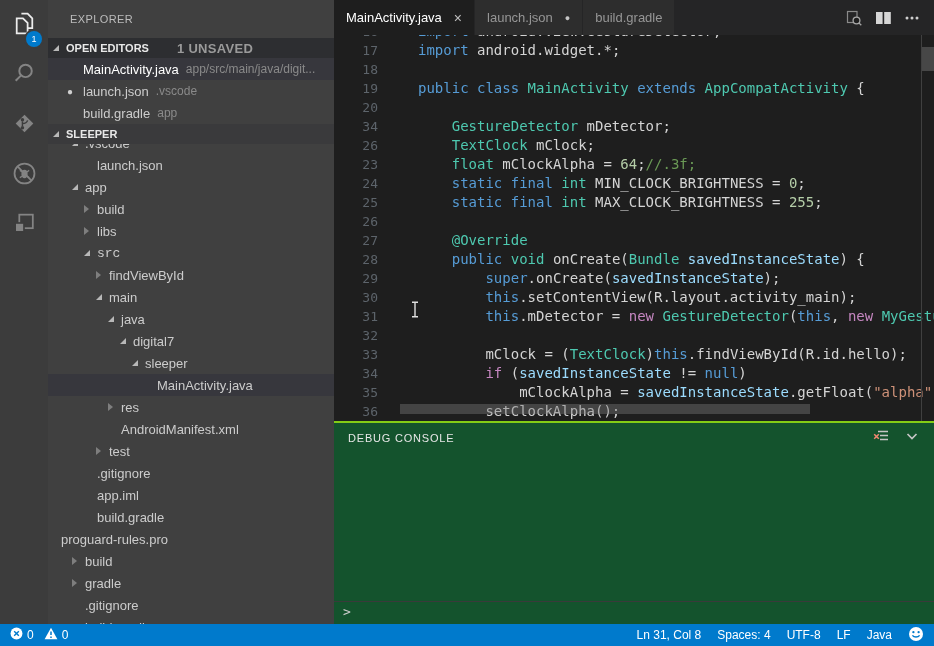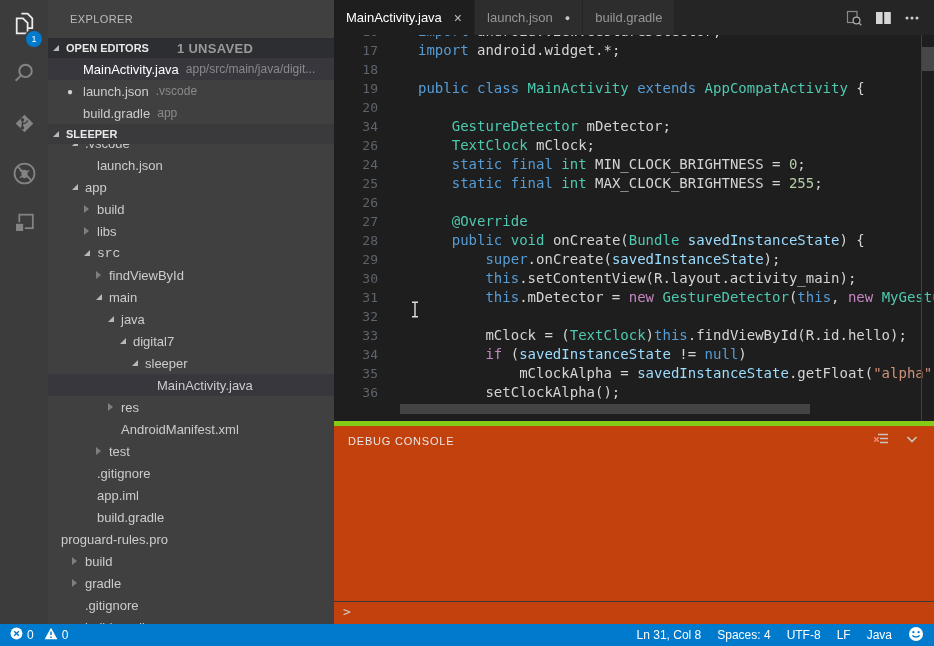--- a/index.html
+++ b/index.html
@@ -47,21 +47,21 @@
   .line { display:flex; height:19px; line-height:19px; white-space:pre; }
   .ln { width:44px; flex:none; text-align:right; color:#5d646b; font-size:13px; }
   .lc { margin-left:40px; white-space:pre; }
   .tok-kw{color:#569cd6}.tok-type{color:#4ec9b0}.tok-ctrl{color:#c586c0}.tok-num{color:#b5cea8}
   .tok-str{color:#ce9178}.tok-com{color:#6a9955}.tok-fg{color:#d4d4d4}.tok-var{color:#9cdcfe}
   .vscroll { position:absolute; top:0; right:0; width:13px; height:386px; border-left:1px solid #404040; }
   .vthumb { position:absolute; top:12px; left:0; width:12px; height:24px; background:rgba(121,121,121,.45); }
   .hthumb { position:absolute; left:66px; top:369px; width:410px; height:10px; background:rgba(121,121,121,.42); }
   .ibeam { position:absolute; left:76px; top:266px; }
   
-  .panel { position:absolute; top:421px; left:0; width:600px; height:203px; background:#c2410c; border-top:5px solid #84cc16; }
+  .panel { position:absolute; top:421px; left:0; width:600px; height:203px; background:#14532d; border-top:2px solid #84cc16; }
   .panel-header { height:30px; display:flex; align-items:center; padding:0 14px; }
   .panel-title { font-size:11px; color:#e7e7e7; letter-spacing:.8px; }
   .panel-actions { margin-left:auto; display:flex; align-items:center; gap:14px; }
   .panel-input { position:absolute; left:0; right:0; bottom:3px; height:20px; border-top:1px solid #3a3a3a;
     display:flex; align-items:center; padding-left:9px; }
   .prompt { font-family:"DejaVu Sans Mono", monospace; font-size:13px; color:#cfcfcf; }
   
   .status-bar { position:absolute; left:0; top:624px; width:934px; height:22px; background:#007acc; color:#fff;
     font-size:12px; display:flex; align-items:center; }
   .sb-left { display:flex; align-items:center; gap:5px; padding-left:10px; }
@@ -306,20 +306,21 @@
 
   <div class="editor">
     <div class="code" id="code">
         <div class="line"><span class="ln">16</span><span class="lc"><span class="tok-kw">import </span><span class="tok-fg">android.view.GestureDetector;</span></span></div>
         <div class="line"><span class="ln">17</span><span class="lc"><span class="tok-kw">import </span><span class="tok-fg">android.widget.*;</span></span></div>
         <div class="line"><span class="ln">18</span><span class="lc"></span></div>
         <div class="line"><span class="ln">19</span><span class="lc"><span class="tok-kw">public class </span><span class="tok-type">MainActivity</span><span class="tok-kw"> extends </span><span class="tok-type">AppCompatActivity</span><span class="tok-fg"> {</span></span></div>
         <div class="line"><span class="ln">20</span><span class="lc"></span></div>
         <div class="line"><span class="ln">34</span><span class="lc"><span class="tok-fg">    </span><span class="tok-type">GestureDetector</span><span class="tok-fg"> mDetector;</span></span></div>
         <div class="line"><span class="ln">26</span><span class="lc"><span class="tok-fg">    </span><span class="tok-type">TextClock</span><span class="tok-fg"> mClock;</span></span></div>
+        <div class="line"><span class="ln">23</span><span class="lc"><span class="tok-fg">    </span><span class="tok-type">float</span><span class="tok-fg"> mClockAlpha = </span><span class="tok-num">64</span><span class="tok-fg">;</span><span class="tok-com">//.3f;</span></span></div>
         <div class="line"><span class="ln">24</span><span class="lc"><span class="tok-fg">    </span><span class="tok-kw">static final </span><span class="tok-type">int</span><span class="tok-fg"> MIN_CLOCK_BRIGHTNESS = </span><span class="tok-num">0</span><span class="tok-fg">;</span></span></div>
         <div class="line"><span class="ln">25</span><span class="lc"><span class="tok-fg">    </span><span class="tok-kw">static final </span><span class="tok-type">int</span><span class="tok-fg"> MAX_CLOCK_BRIGHTNESS = </span><span class="tok-num">255</span><span class="tok-fg">;</span></span></div>
         <div class="line"><span class="ln">26</span><span class="lc"></span></div>
         <div class="line"><span class="ln">27</span><span class="lc"><span class="tok-fg">    </span><span class="tok-type">@Override</span></span></div>
         <div class="line"><span class="ln">28</span><span class="lc"><span class="tok-fg">    </span><span class="tok-kw">public </span><span class="tok-type">void</span><span class="tok-fg"> onCreate(</span><span class="tok-type">Bundle</span><span class="tok-fg"> </span><span class="tok-var">savedInstanceState</span><span class="tok-fg">) {</span></span></div>
         <div class="line"><span class="ln">29</span><span class="lc"><span class="tok-fg">        </span><span class="tok-kw">super</span><span class="tok-fg">.onCreate(</span><span class="tok-var">savedInstanceState</span><span class="tok-fg">);</span></span></div>
         <div class="line"><span class="ln">30</span><span class="lc"><span class="tok-fg">        </span><span class="tok-kw">this</span><span class="tok-fg">.setContentView(R.layout.activity_main);</span></span></div>
         <div class="line"><span class="ln">31</span><span class="lc"><span class="tok-fg">        </span><span class="tok-kw">this</span><span class="tok-fg">.mDetector = </span><span class="tok-ctrl">new</span><span class="tok-fg"> </span><span class="tok-type">GestureDetector</span><span class="tok-fg">(</span><span class="tok-kw">this</span><span class="tok-fg">, </span><span class="tok-ctrl">new</span><span class="tok-fg"> </span><span class="tok-type">MyGestureListener</span></span></div>
         <div class="line"><span class="ln">32</span><span class="lc"></span></div>
         <div class="line"><span class="ln">33</span><span class="lc"><span class="tok-fg">        </span><span class="tok-fg">mClock = (</span><span class="tok-type">TextClock</span><span class="tok-fg">)</span><span class="tok-kw">this</span><span class="tok-fg">.findViewById(R.id.hello);</span></span></div>

